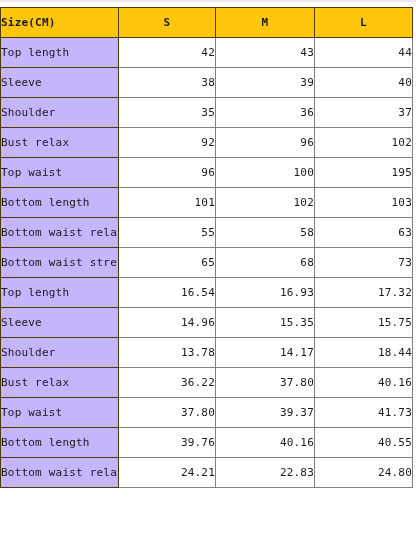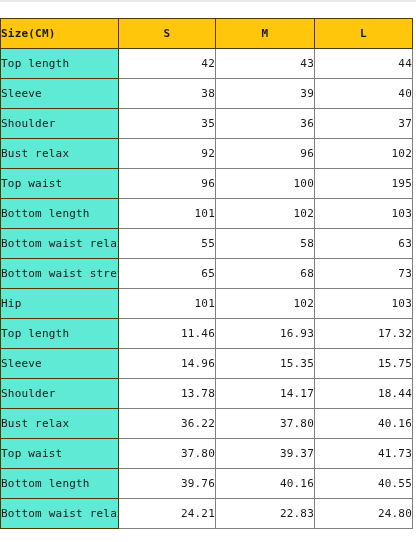--- a/index.html
+++ b/index.html
@@ -14,21 +14,21 @@
     overflow: hidden;
     font-family: "DejaVu Sans Mono", "Liberation Mono", monospace;
   }
 
   
   #chart-wrap {
     position: relative;
     width: 416px;
     height: 542px;
     box-sizing: border-box;
-    padding-top: 18px;          
+    padding-top: 7px;          
     background: #ffffff;
   }
 
   table.size-chart {
     border-collapse: collapse;
     table-layout: fixed;
     width: 412px;              
     margin: 0;
   }
 
@@ -45,21 +45,21 @@
     line-height: 29px;
     color: #1a1a1a;
     letter-spacing: 0.2px;
     white-space: nowrap;
     overflow: hidden;
     box-sizing: border-box;
   }
 
   
   td.lbl {
-    background: #5eead4;
+    background: #c4b5fd;
     text-align: left;
     padding-left: 3px;
     border-top: 1px solid #4a3c02;
     border-bottom: 1px solid #4a3c02;
     border-left: 1px solid #4a3c02;
     border-right: 1px solid #4a3c02;
   }
 
   
   tr.hdr td {
@@ -154,28 +154,22 @@
           <td class="val">58</td>
           <td class="val">63</td>
         </tr>
         <tr>
           <td class="lbl">Bottom waist stretch</td>
           <td class="val">65</td>
           <td class="val">68</td>
           <td class="val">73</td>
         </tr>
         <tr>
-          <td class="lbl">Hip</td>
-          <td class="val">101</td>
-          <td class="val">102</td>
-          <td class="val">103</td>
-        </tr>
-        <tr>
           <td class="lbl">Top length</td>
-          <td class="val">11.46</td>
+          <td class="val">16.54</td>
           <td class="val">16.93</td>
           <td class="val">17.32</td>
         </tr>
         <tr>
           <td class="lbl">Sleeve</td>
           <td class="val">14.96</td>
           <td class="val">15.35</td>
           <td class="val">15.75</td>
         </tr>
         <tr>

